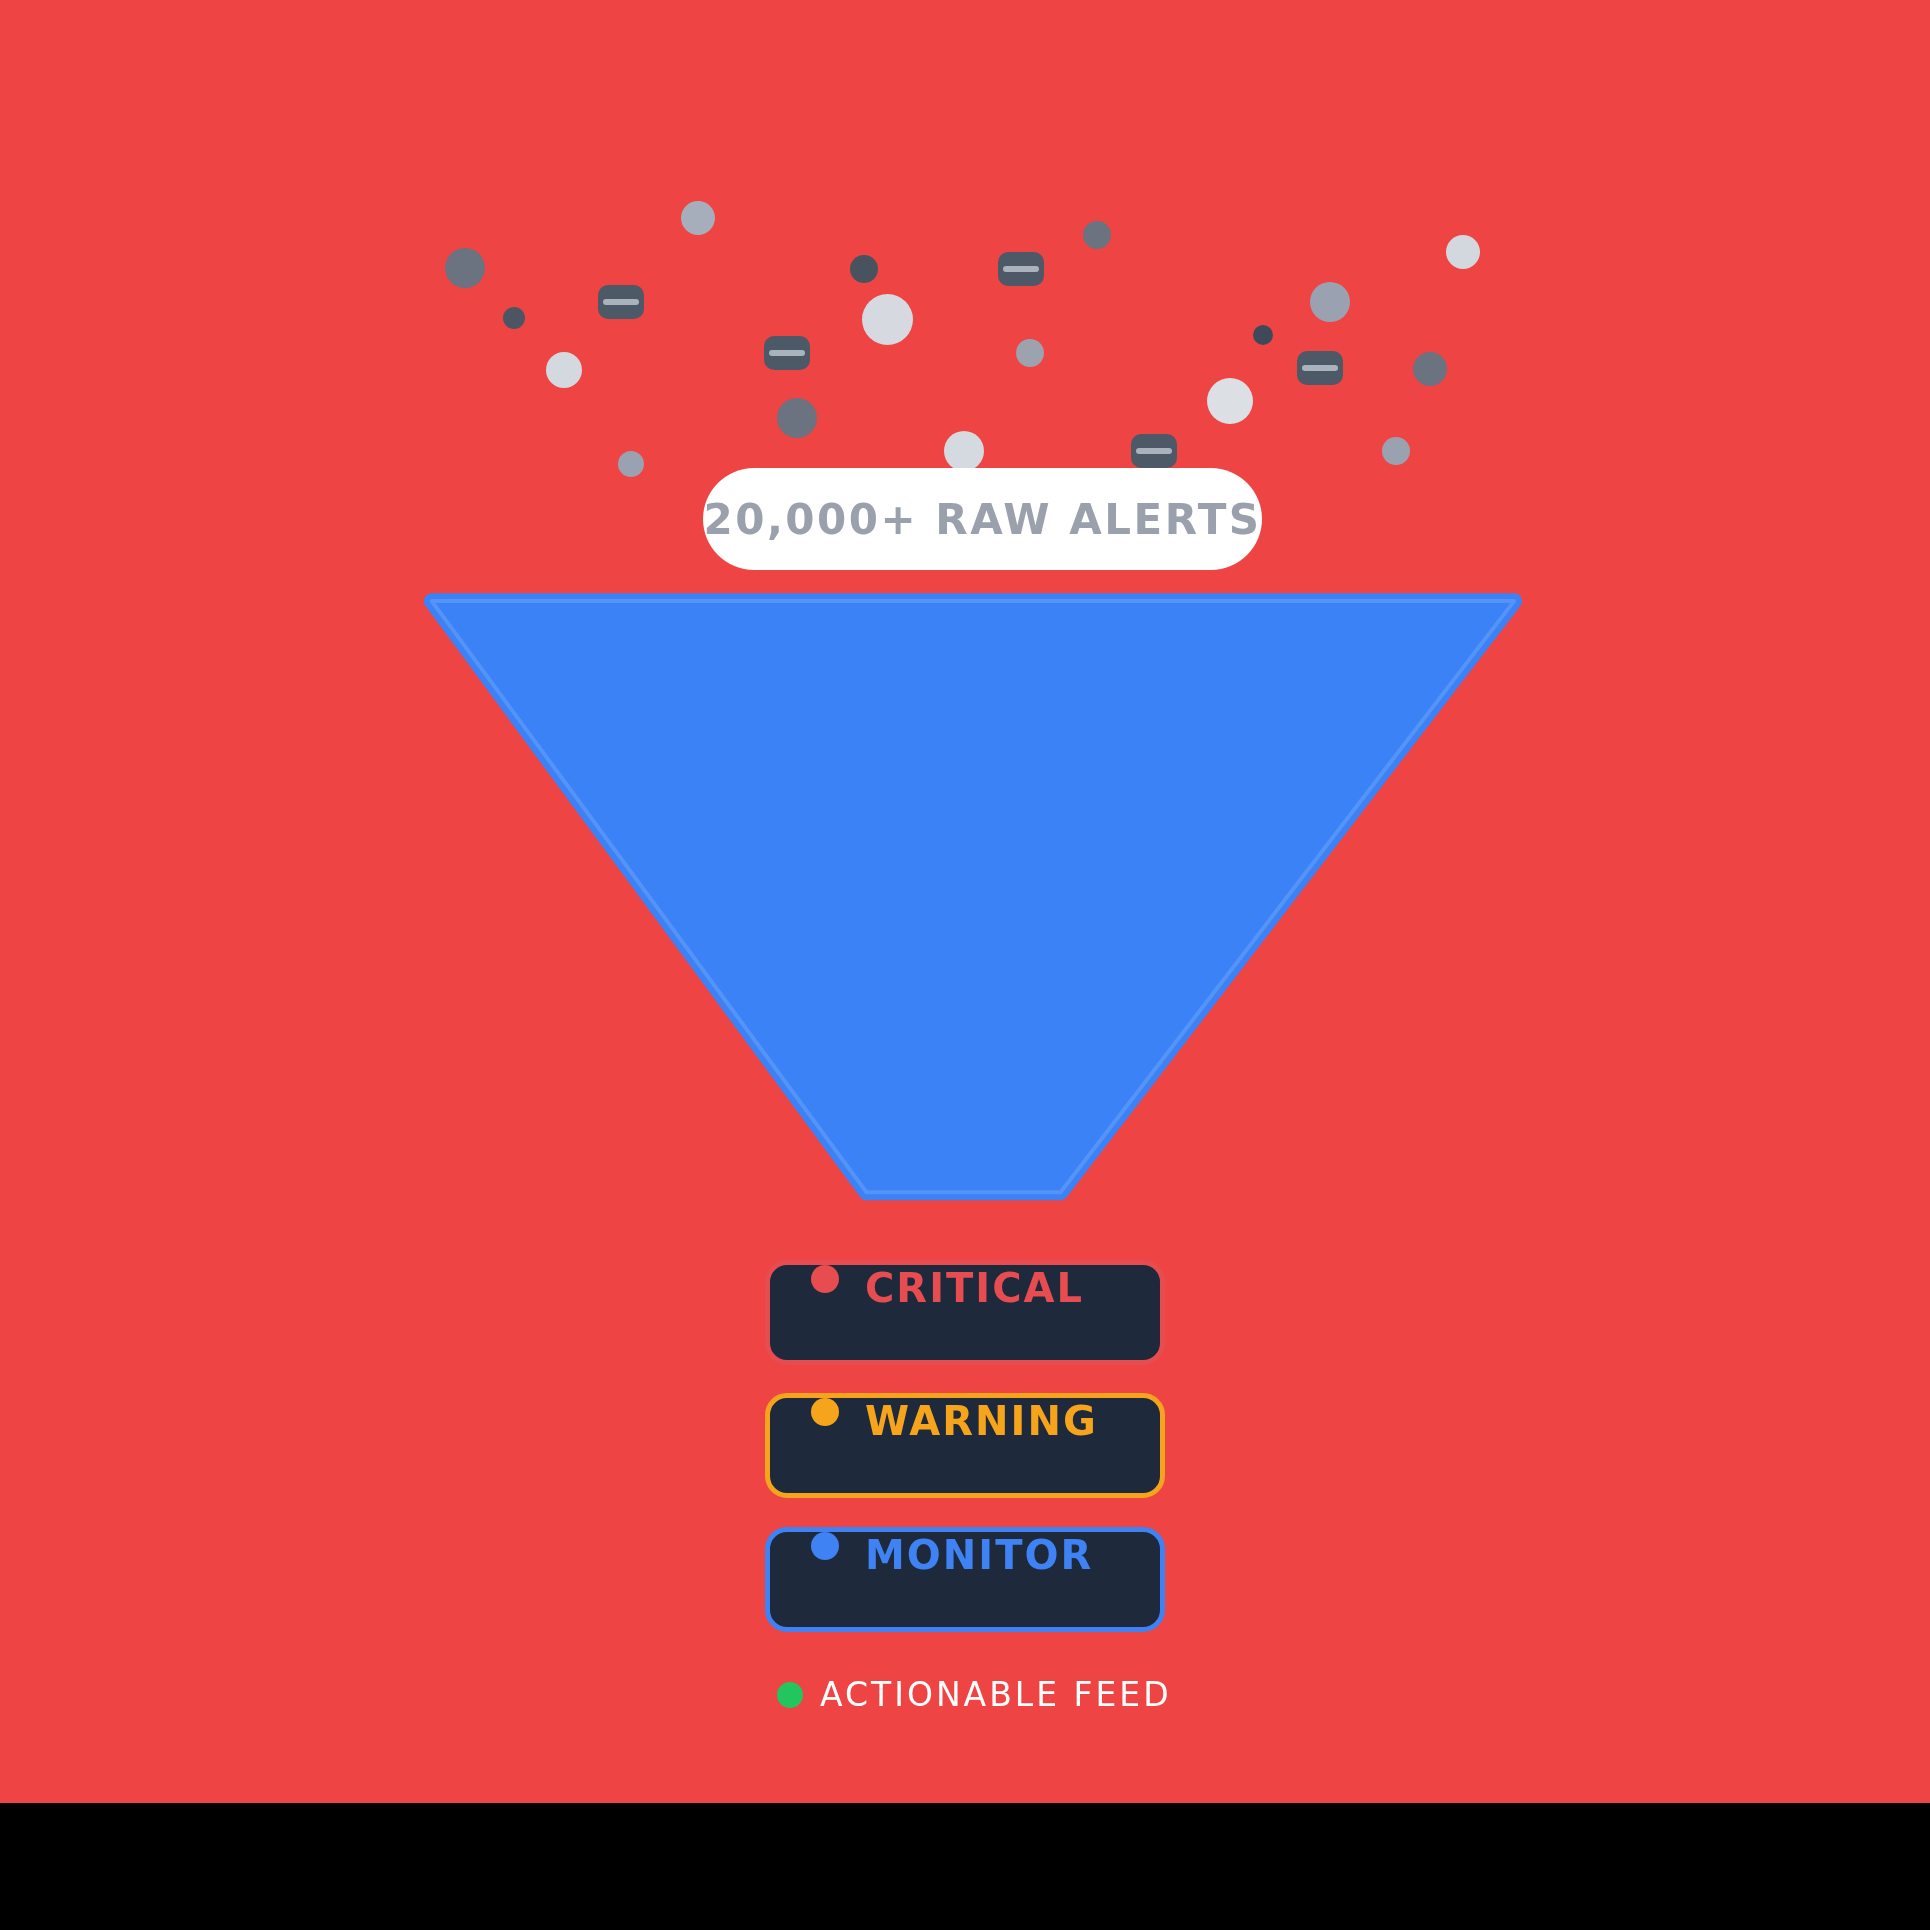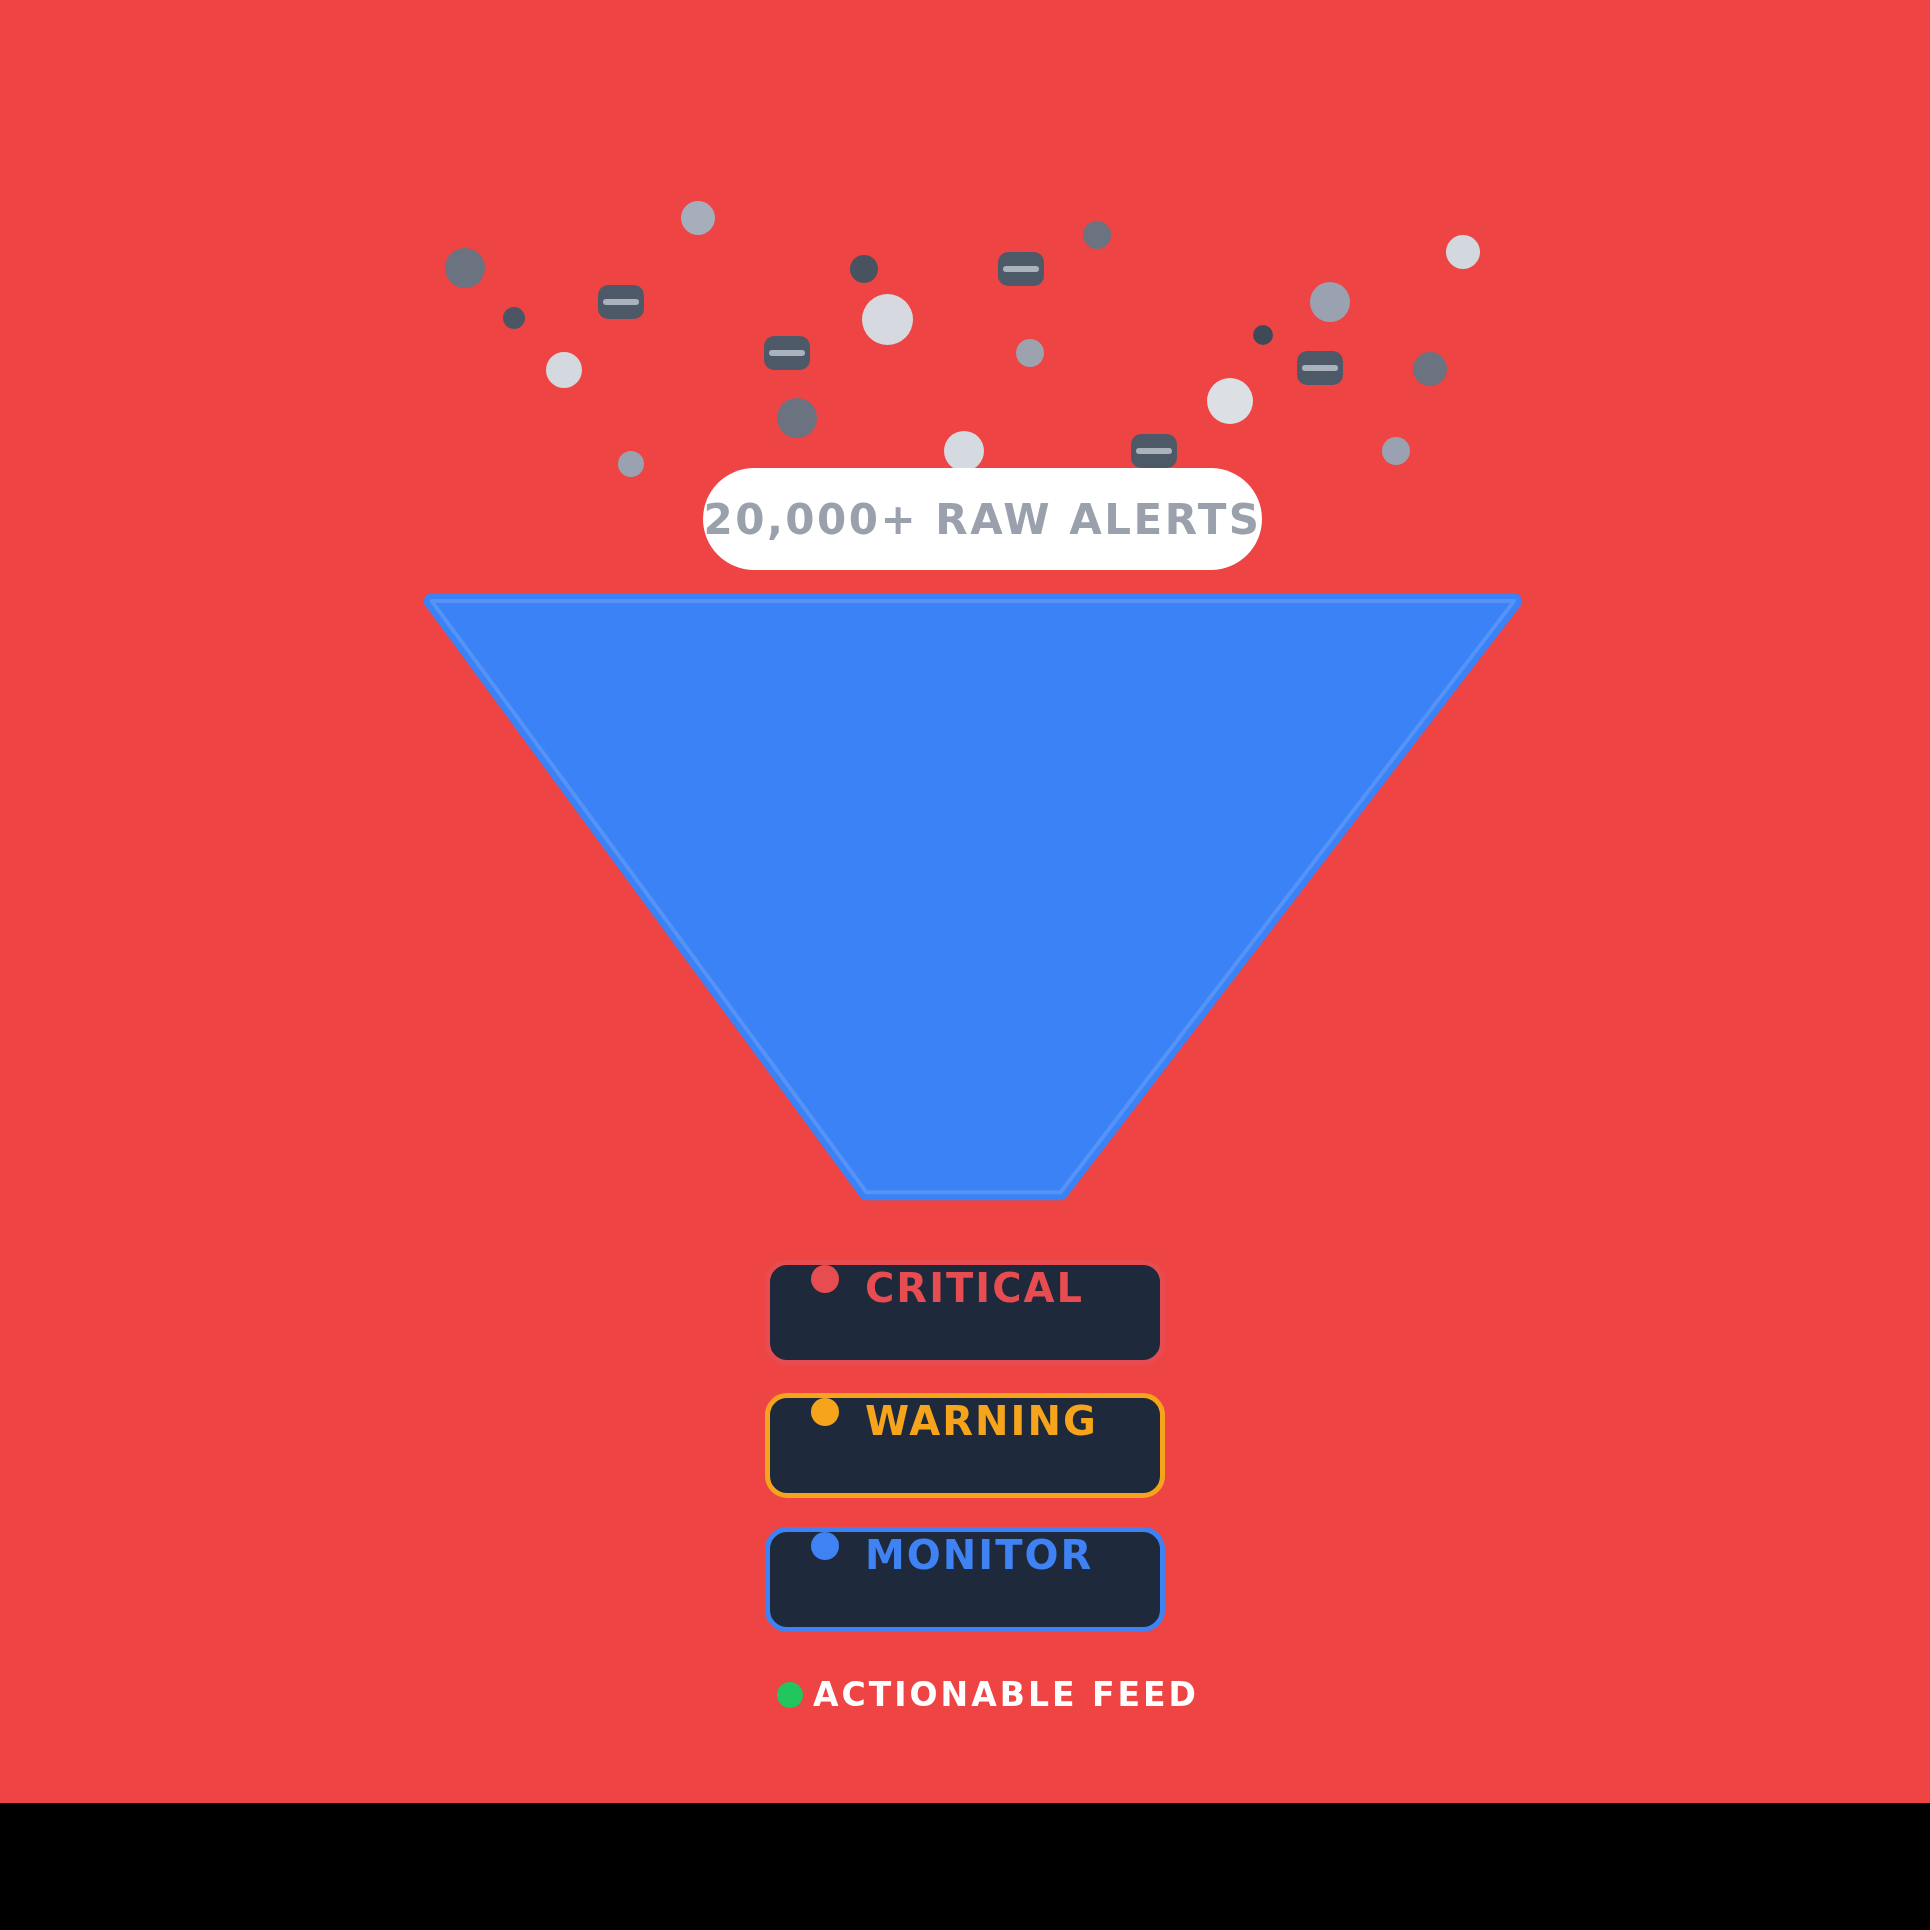--- a/index.html
+++ b/index.html
@@ -26,21 +26,21 @@
   .badge{
     position:absolute;left:765px;width:400px;height:105px;box-sizing:border-box;
     border:5px solid;border-radius:22px;
     display:flex;padding-left:41px;
   }
   .badge .bdot{width:28px;height:28px;border-radius:50%;flex:0 0 auto;}
   .badge .blabel{margin-left:26px;font-size:40px;font-weight:bold;letter-spacing:2px;white-space:nowrap;}
   
   .actionable{position:absolute;left:777px;top:1665px;height:59px;display:flex;align-items:center;}
   .actionable .adot{width:26px;height:26px;border-radius:50%;flex:0 0 auto;}
-  .actionable .alabel{margin-left:10px;font-size:33px;font-weight:bold;letter-spacing:3px;white-space:nowrap;}
+  .actionable .alabel{margin-left:17px;font-size:33px;font-weight:normal;letter-spacing:3px;white-space:nowrap;}
 </style>
 </head>
 <body>
 
 <div id="canvas">
 
   <div id="scatter">
       <div class="dot" style="left: 681px; top: 201px; width: 34px; height: 34px; background: rgb(167, 174, 187);"></div>
       <div class="dot" style="left: 445px; top: 248px; width: 40px; height: 40px; background: rgb(107, 114, 128);"></div>
       <div class="dot" style="left: 503px; top: 307px; width: 22px; height: 22px; background: rgb(75, 85, 99);"></div>

